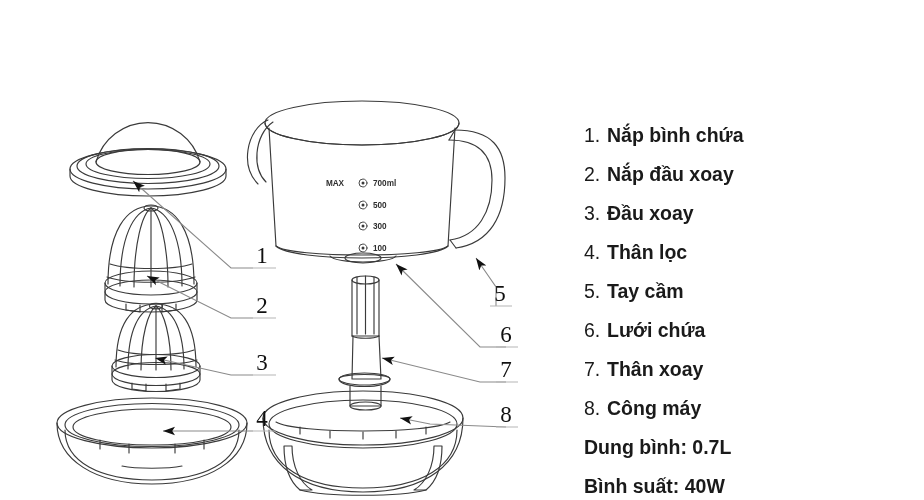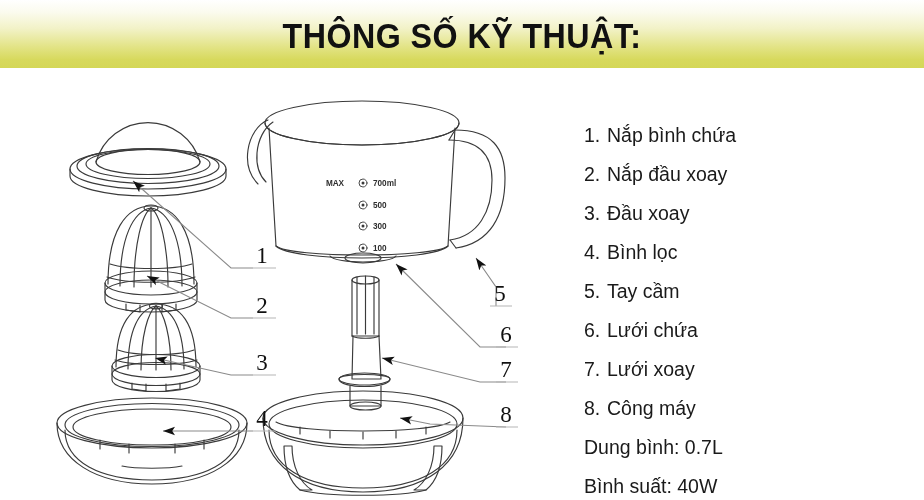--- a/index.html
+++ b/index.html
@@ -66,30 +66,27 @@
     line-height: 1;
     height: 39px;
     display: flex;
     align-items: center;
     white-space: nowrap;
   }
   .spec-num {
     display: inline-block;
     min-width: 23px;
   }
-  .spec-label { display: inline-block; }
+  .spec-label { display: inline-block; font-weight: bold; }
 </style>
 </head>
 <body>
 
 <div id="page">
 
-  <div id="header">
-    <div id="header-title">THÔNG SỐ KỸ THUẬT:</div>
-  </div>
 
   <div id="body-area">
 
     <div id="diagram">
       <svg width="560" height="432" viewBox="0 0 560 432">
         <defs>
           <marker id="arrowL" markerWidth="12" markerHeight="9" refX="11" refY="4.5" orient="auto">
             <path d="M11,4.5 L0,0.6 L2.6,4.5 L0,8.4 Z" fill="#111"></path>
           </marker>
         </defs>
@@ -299,36 +296,36 @@
         <span class="spec-label">Nắp đầu xoay</span>
       </div>
 
       <div class="spec-row">
         <span class="spec-num">3.</span>
         <span class="spec-label">Đầu xoay</span>
       </div>
 
       <div class="spec-row">
         <span class="spec-num">4.</span>
-        <span class="spec-label">Bình lọc</span>
+        <span class="spec-label">Thân lọc</span>
       </div>
 
       <div class="spec-row">
         <span class="spec-num">5.</span>
         <span class="spec-label">Tay cầm</span>
       </div>
 
       <div class="spec-row">
         <span class="spec-num">6.</span>
         <span class="spec-label">Lưới chứa</span>
       </div>
 
       <div class="spec-row">
         <span class="spec-num">7.</span>
-        <span class="spec-label">Lưới xoay</span>
+        <span class="spec-label">Thân xoay</span>
       </div>
 
       <div class="spec-row">
         <span class="spec-num">8.</span>
         <span class="spec-label">Công máy</span>
       </div>
 
       <div class="spec-row">
         <span class="spec-label">Dung bình: 0.7L</span>
       </div>

